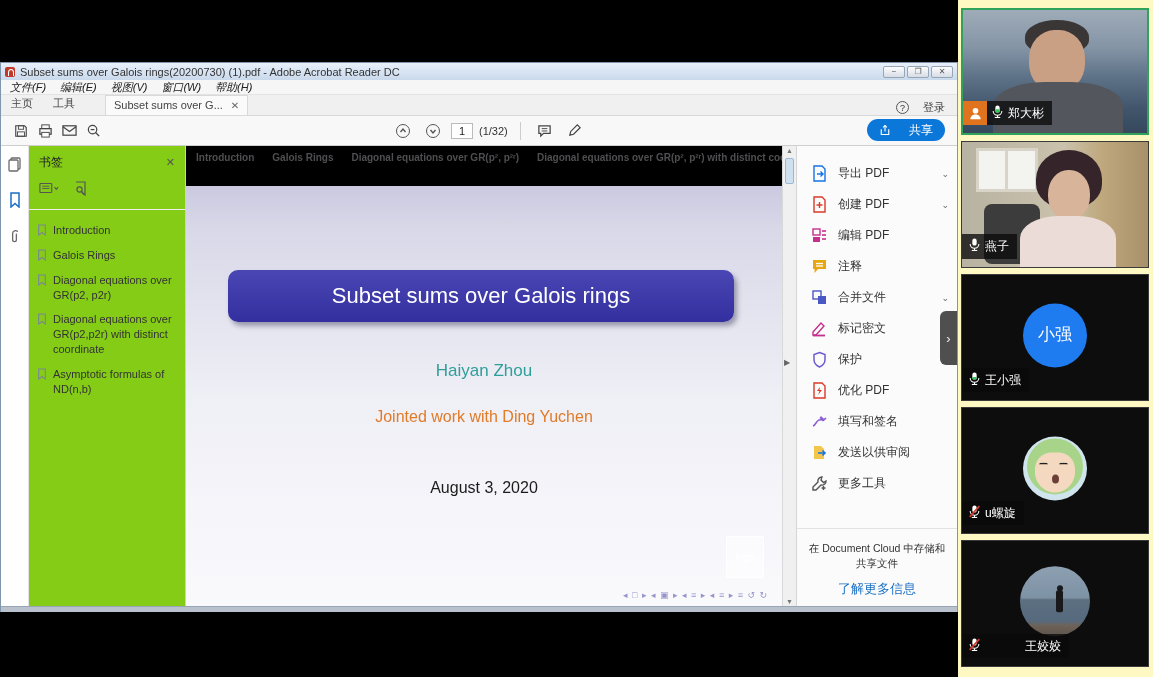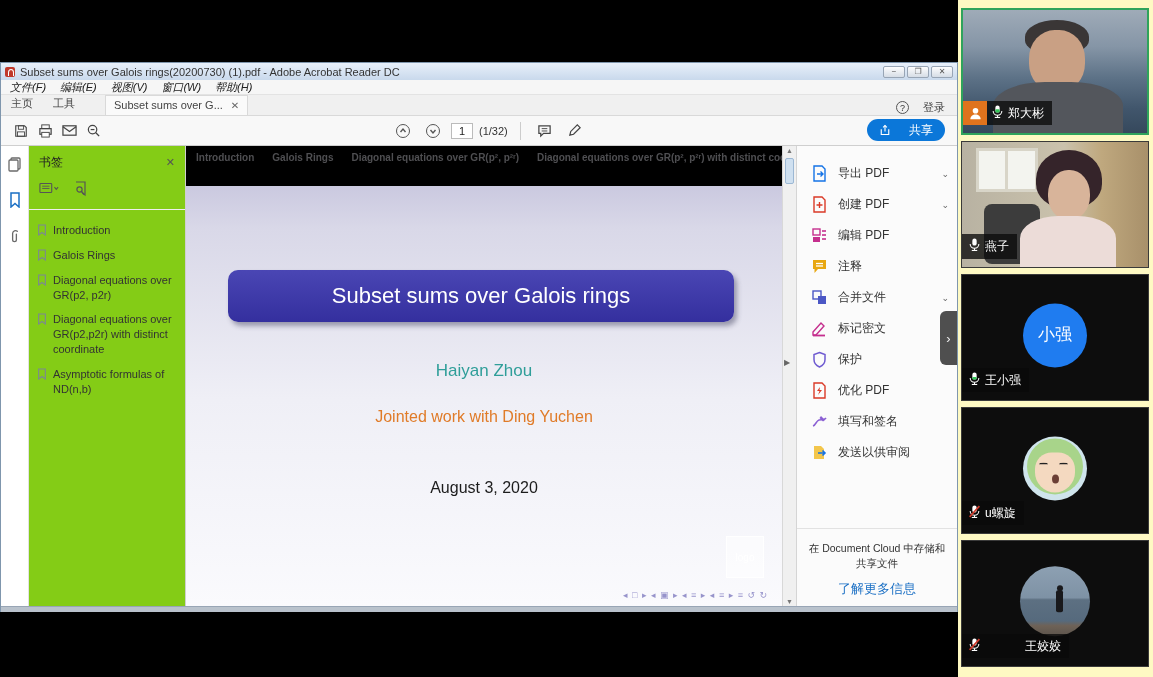--- a/index.html
+++ b/index.html
@@ -446,20 +446,29 @@
       </div>
       <div class="tool-item">
         <span class="ticon">
             <svg viewBox="0 0 17 17" width="17" height="17">
               <path d="M3 2h7l3 3v10H3z" fill="#f3c64b"></path>
               <path d="M7 9h7M11.5 6.5L14 9l-2.5 2.5" stroke="#1473e6" stroke-width="1.6" fill="none"></path>
             </svg>
           </span>
         <span>发送以供审阅</span>
       </div>
+      <div class="tool-item">
+        <span class="ticon">
+            <svg viewBox="0 0 17 17" width="17" height="17">
+              <path d="M11 2a4 4 0 0 0-4 5L2 12v3h3l5-5a4 4 0 0 0 5-4l-2.5 1.5L10 5z" fill="none" stroke="#555" stroke-width="1.4"></path>
+              <path d="M12.5 11v4M10.5 13h4" stroke="#555" stroke-width="1.4"></path>
+            </svg>
+          </span>
+        <span>更多工具</span>
+      </div>
 
       <div class="tp-footer">
         <div class="line">在 Document Cloud 中存储和共享文件</div>
         <span class="link">了解更多信息</span>
       </div>
     </div>
 
     <div class="expandtab">›</div>
   </div>
 

